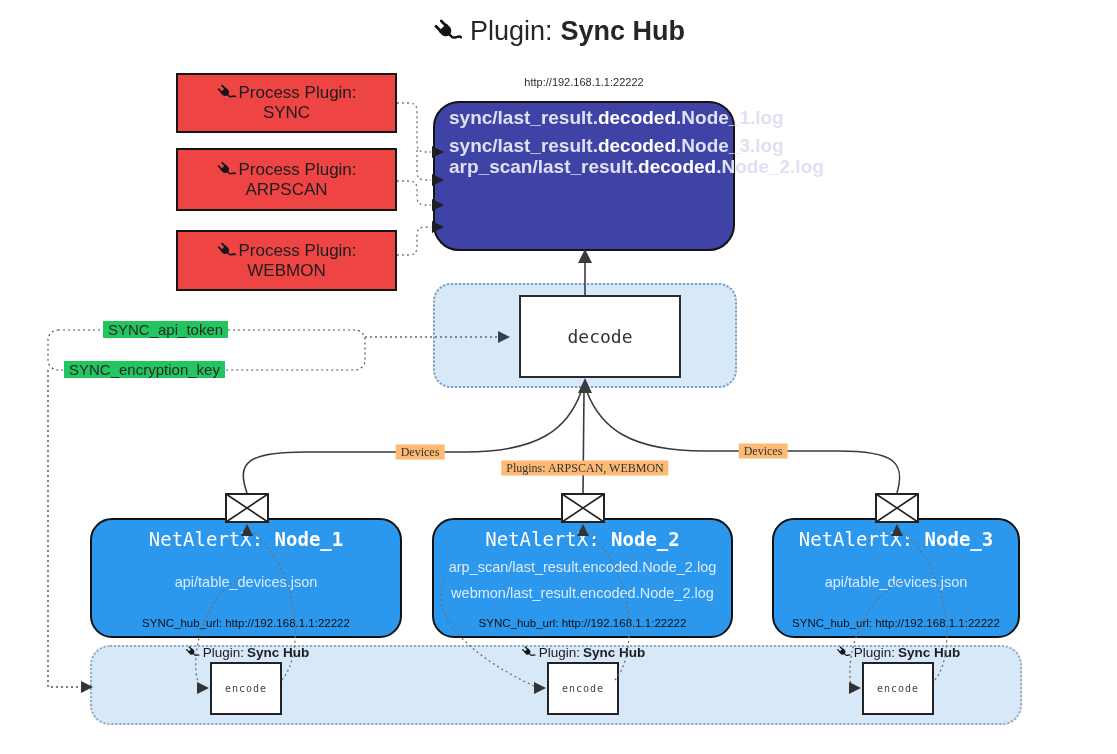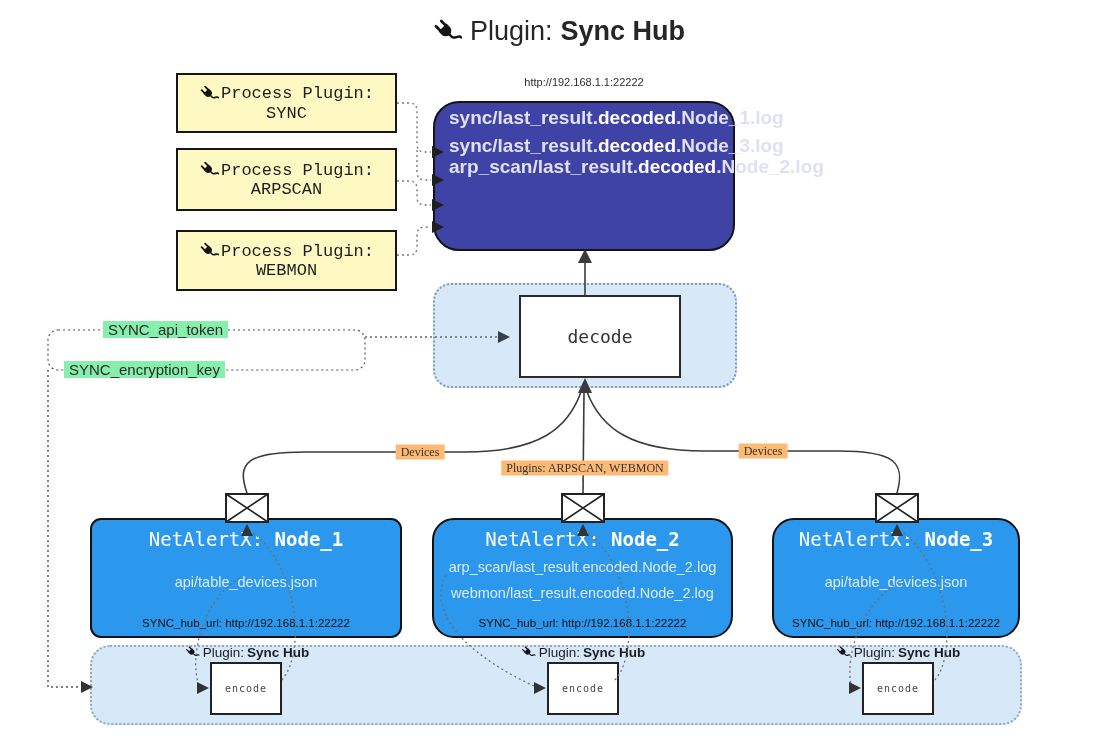--- a/index.html
+++ b/index.html
@@ -21,44 +21,44 @@
   .hub-title .hub-name { font-weight:700; }
   .hub-logs { margin-top:6px; }
   .hub-log { position:relative; padding-left:14px; font-size:19px; line-height:17px; color:#dfe1f2; white-space:nowrap;font-weight:bold; }
   .hub-log b { color:#ffffff; }
   .hub-log.l1 { margin-top:2px; }
   .hub-log.l2 { margin-top:11px; }
   .hub-log.l3 { margin-top:4px; }
   .hub-log.l4 { margin-top:5px; }
 
   
-  .pplugin { position:absolute; left:176px; width:221px; background:#fef9c3; border:2px solid #161616; display:flex; flex-direction:column; align-items:center; justify-content:center; font-family:Liberation Mono, monospace; font-size:17px; color:#1d1d1d; z-index:2; }
+  .pplugin { position:absolute; left:176px; width:221px; background:#ef4444; border:2px solid #161616; display:flex; flex-direction:column; align-items:center; justify-content:center; font-family:Liberation Sans, sans-serif; font-size:17px; color:#1d1d1d; z-index:2; }
   .pplugin .row1 { display:flex; align-items:center; gap:2px; }
   .pplugin.p1 { top:73px; height:60px; }
   .pplugin.p2 { top:148px; height:63px; }
   .pplugin.p3 { top:230px; height:61px; }
 
   
   .decode-wrap { position:absolute; left:433px; top:283px; width:304px; height:105px; background:#d7e8f8; border:2px dotted #7d9cbc; border-radius:18px; z-index:1; }
   .decode-box { position:absolute; left:519px; top:295px; width:162px; height:83px; background:#fff; border:2px solid #2b2b2b; display:flex; align-items:center; justify-content:center; font-size:18px; color:#333; z-index:2; }
 
   
-  .cfg-label { position:absolute; background:#86efac; padding:0 5px; font-size:15px; color:#2a2a2a; z-index:9; white-space:nowrap; }
+  .cfg-label { position:absolute; background:#22c55e; padding:0 5px; font-size:15px; color:#2a2a2a; z-index:9; white-space:nowrap; }
   .cfg-token { left:103px; top:321px; }
   .cfg-key { left:64px; top:361px; }
 
   
   .edge-label { position:absolute; transform:translate(-50%,-50%); background:#fdba74; padding:0 5px; font-size:12px; color:#333; z-index:9; white-space:nowrap;font-family:Liberation Serif, serif; }
   .el-dev-left { left:420px; top:452px; }
   .el-plugins { left:585px; top:468px; }
   .el-dev-right { left:763px; top:451px; }
 
   
   .node { position:absolute; top:518px; height:120px; background:#2b98ee; border:2px solid #111; border-radius:22px; color:#fff; z-index:1; }
-  .node1 { left:90px;  width:312px;border-radius:11px; }
+  .node1 { left:90px;  width:312px; }
   .node2 { left:432px; width:301px; }
   .node3 { left:772px; width:248px; }
   .node-title { margin-top:8px; text-align:center; font-size:19px; white-space:nowrap; }
   .node-title .n-name { font-weight:700; }
   .node-file { text-align:center; font-size:14.5px; color:#dcebfa; white-space:nowrap; }
   .node1 .node-file { margin-top:24px; }
   .node2 .node-file.f1 { margin-top:9px; }
   .node2 .node-file.f2 { margin-top:10px; }
   .node3 .node-file { margin-top:24px; }
   .node-huburl { position:absolute; left:0; bottom:7px; width:100%; text-align:center; font-size:11.5px; color:#101010; white-space:nowrap; }

